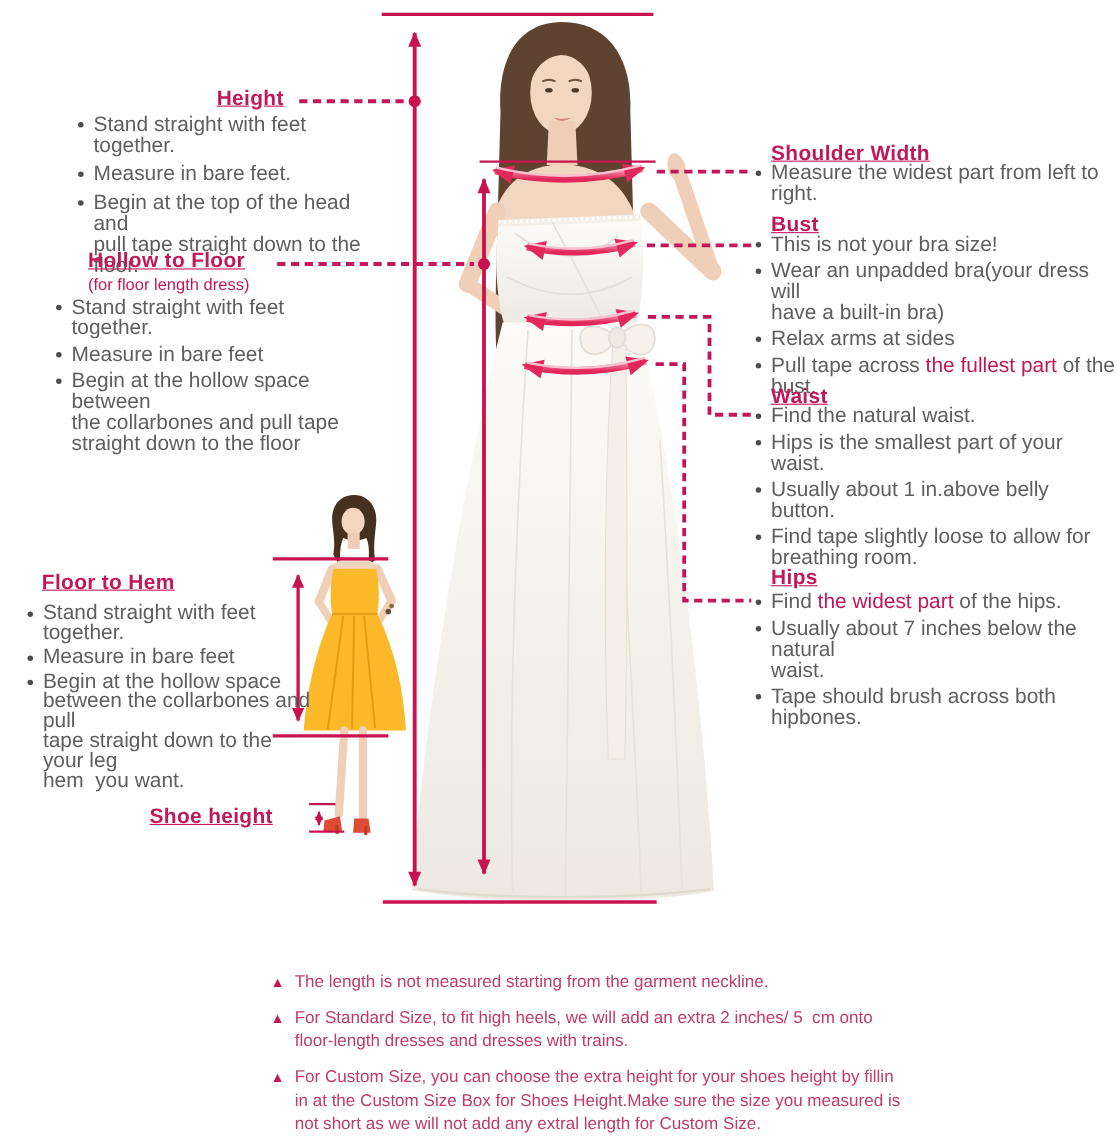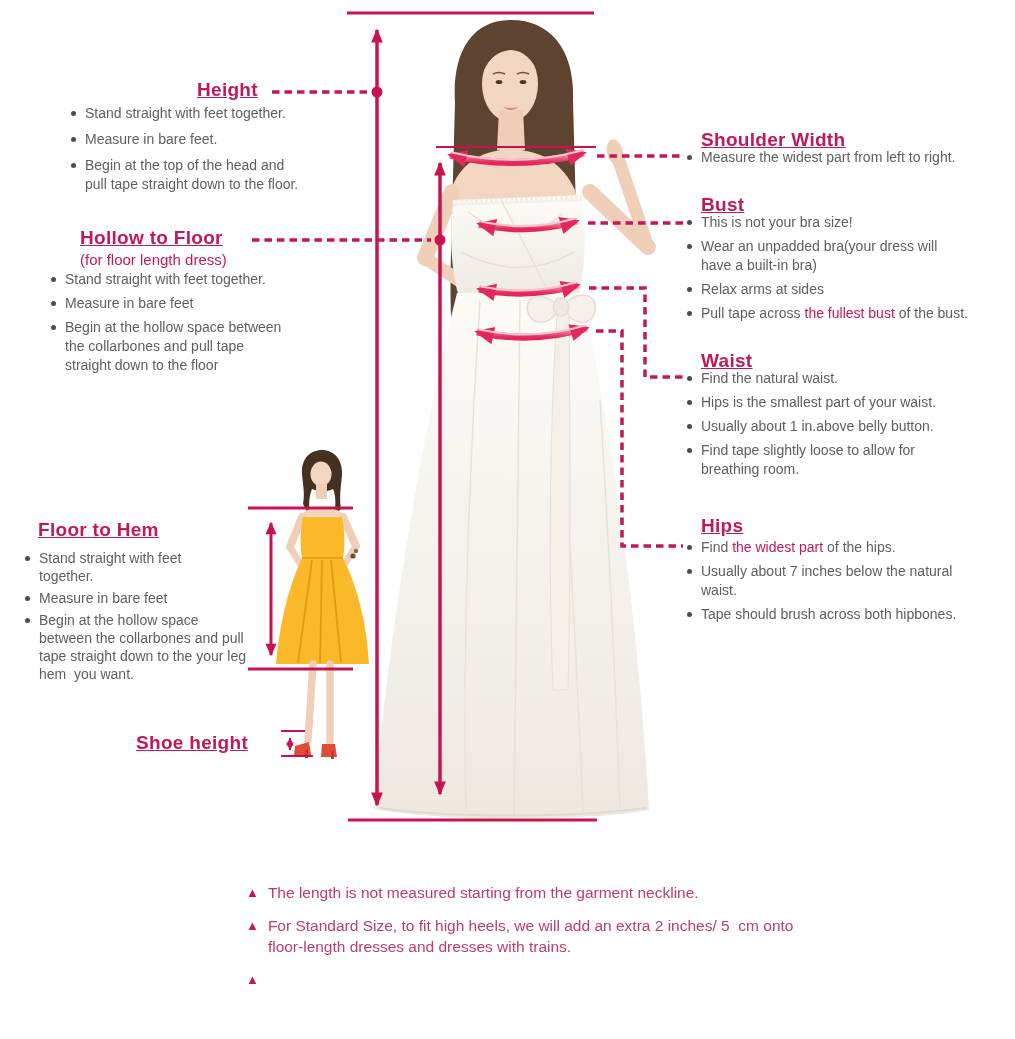--- a/index.html
+++ b/index.html
@@ -12,21 +12,21 @@
   html,body{margin:0;padding:0;background:#fff;}
   .stage{
     position:relative;width:1015px;height:1039px;background:#fff;overflow:hidden;
     font-family:"Liberation Sans", sans-serif;
   }
   .abs{position:absolute;}
   .sec-title{
     font-size:19px;font-weight:bold;color:var(--crimson);letter-spacing:.3px;white-space:nowrap;text-decoration:underline;
   }
   .sec-sub{font-size:15px;color:var(--crimson);white-space:nowrap;}
-  .bullets{color:var(--gray);font-size:14px;line-height:19px;}
+  .bullets{color:var(--gray);font-size:19px;line-height:19px;}
   .bullet{position:relative;padding-left:17px;white-space:pre-wrap;margin-bottom:5px;}
   .bullet::before{
     content:"";position:absolute;left:3px;top:7px;width:5px;height:5px;border-radius:50%;background:#4D4D4D;
   }
   .lh18 .bullet{line-height:18px;margin-bottom:4px;}
   .mb7 .bullet{margin-bottom:7px;}
   .em{color:var(--crimson);}
   .notes{width:640px;color:var(--note);font-size:15.5px;line-height:21px;}
   .note{display:flex;gap:9px;margin-bottom:12px;}
   .note .txt{white-space:pre-wrap;}
@@ -194,21 +194,21 @@
   <div class="abs bullets" style="left:684px;top:148px;width:330px;">
     <div class="bullet">Measure the widest part from left to right.</div>
   </div>
 
   <div class="abs sec-title" style="left:701px;top:194px;">Bust</div>
   <div class="abs bullets" style="left:684px;top:213px;width:330px;">
     <div class="bullet">This is not your bra size!</div>
     <div class="bullet">Wear an unpadded bra(your dress will
 have a built-in bra)</div>
     <div class="bullet">Relax arms at sides</div>
-    <div class="bullet"><span>Pull tape across </span><span class="em">the fullest bust</span><span> of the bust.</span></div>
+    <div class="bullet"><span>Pull tape across </span><span class="em">the fullest part</span><span> of the bust.</span></div>
   </div>
 
   <div class="abs sec-title" style="left:701px;top:350px;">Waist</div>
   <div class="abs bullets" style="left:684px;top:369px;width:330px;">
     <div class="bullet">Find the natural waist.</div>
     <div class="bullet">Hips is the smallest part of your waist.</div>
     <div class="bullet">Usually about 1 in.above belly button.</div>
     <div class="bullet">Find tape slightly loose to allow for
 breathing room.</div>
   </div>
@@ -226,16 +226,19 @@
       <span class="tri">▲</span>
       <span class="txt">The length is not measured starting from the garment neckline.</span>
     </div>
     <div class="note">
       <span class="tri">▲</span>
       <span class="txt">For Standard Size, to fit high heels, we will add an extra 2 inches/ 5  cm onto
 floor-length dresses and dresses with trains.</span>
     </div>
     <div class="note">
       <span class="tri">▲</span>
+      <span class="txt">For Custom Size, you can choose the extra height for your shoes height by fillin
+in at the Custom Size Box for Shoes Height.Make sure the size you measured is
+not short as we will not add any extral length for Custom Size.</span>
     </div>
   </div>
 
 </div>
 
 </body></html>

